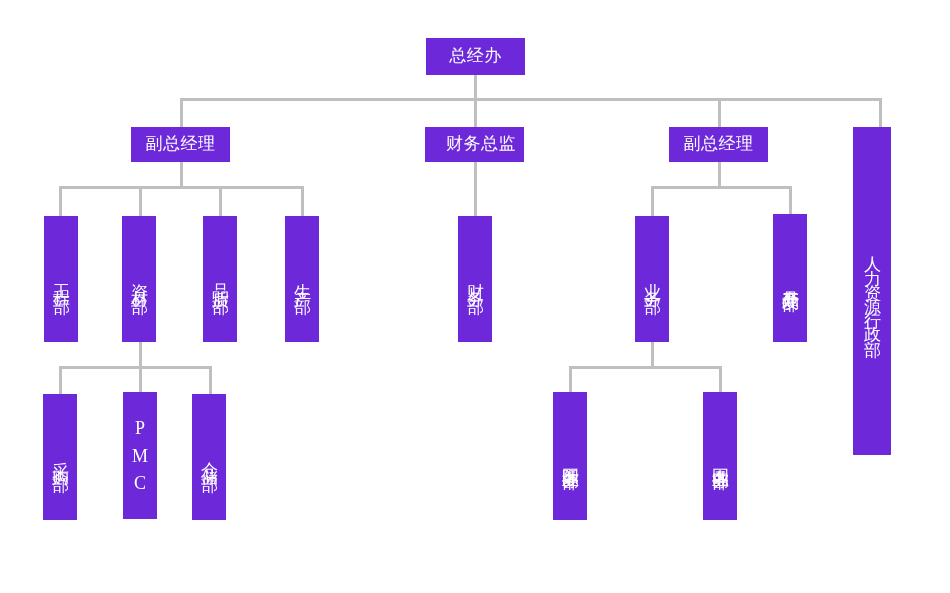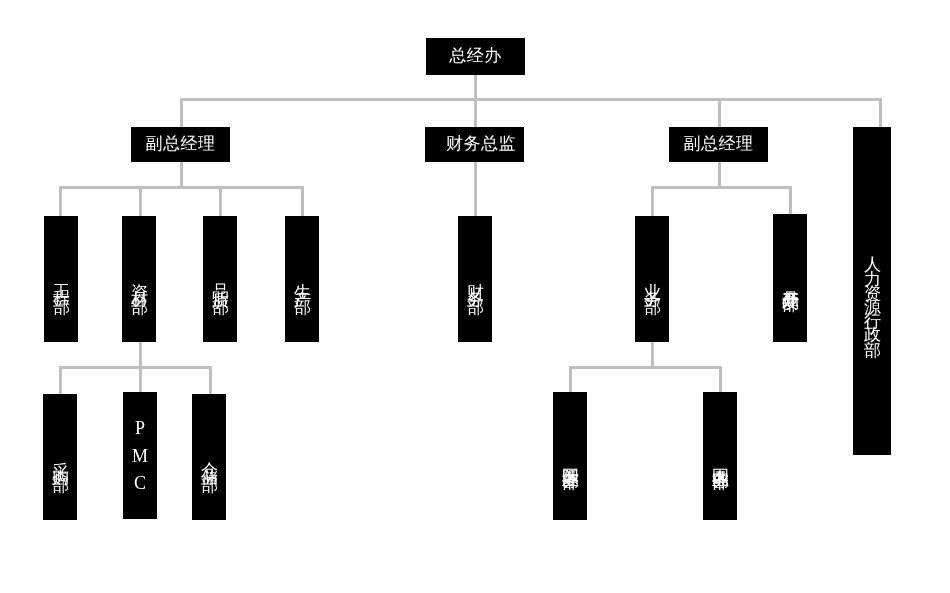--- a/index.html
+++ b/index.html
@@ -11,21 +11,21 @@
   #chart-root {
     position: relative;
     width: 950px;
     height: 593px;
     background: #ffffff;
     font-family: "Liberation Serif", "DejaVu Serif", serif;
     overflow: hidden;
   }
   .node {
     position: absolute;
-    background: #000000;
+    background: #6d28d9;
     color: #ffffff;
     box-sizing: border-box;
     display: flex;
     align-items: center;
     justify-content: center;
     text-align: center;
     line-height: 1.06;
     z-index: 2;
   }
   .node.horiz {

